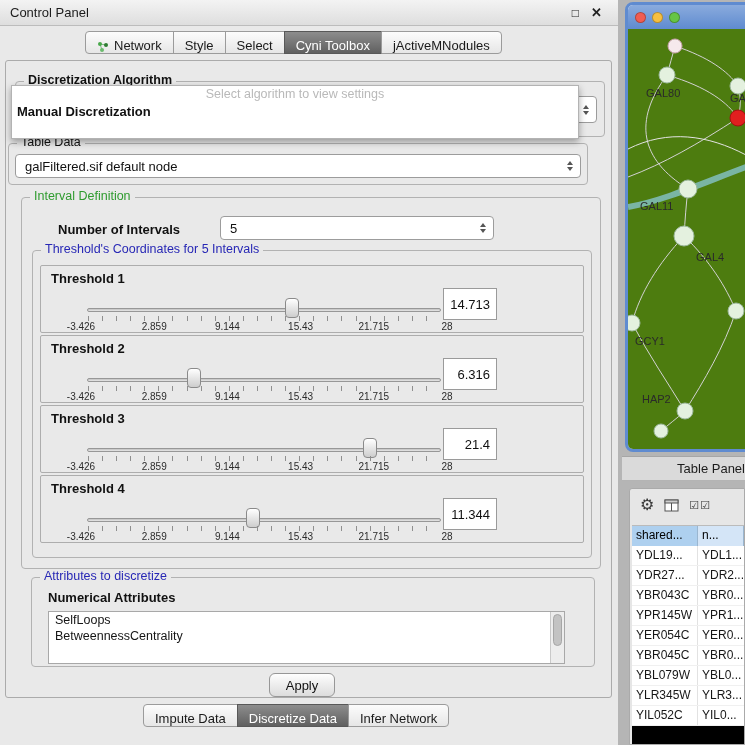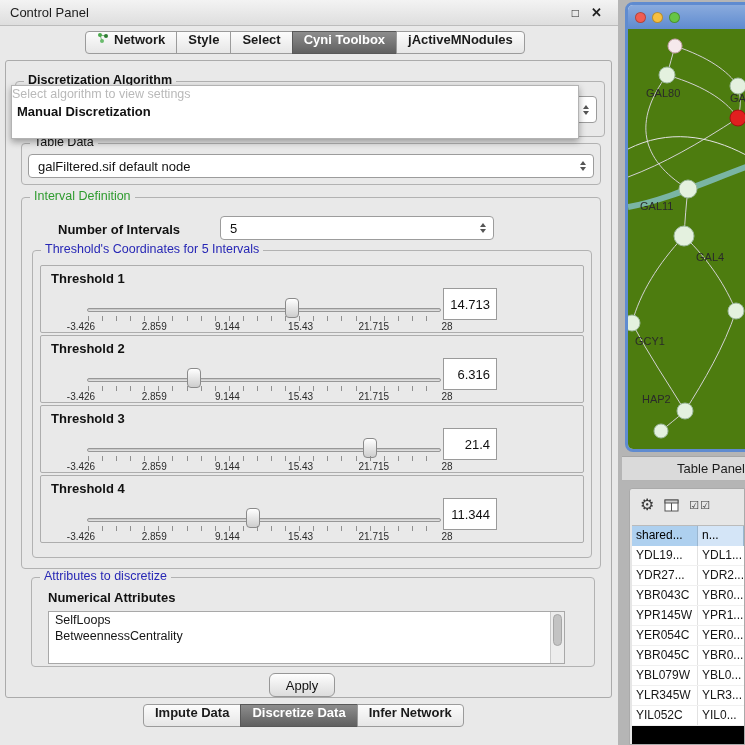--- a/index.html
+++ b/index.html
@@ -11,23 +11,23 @@
   .cp-titlebar { position:absolute; left:0; top:0; width:100%; height:26px;
     background:linear-gradient(#f3f3f3,#dedede); border-bottom:1px solid #bcbcbc;
     display:flex; align-items:center; padding:0 10px; }
   .cp-title { font-size:13px; color:#1c1c1c; }
   .cp-win-icons { margin-left:auto; display:flex; gap:12px; align-items:center; margin-right:6px; }
   .cp-win-icons span { font-size:12px; color:#222; cursor:default; }
   .cp-win-icons .close { font-weight:bold; font-size:13px; }
 
   .top-tabs { position:absolute; left:85px; top:31px; display:flex; }
   .bottom-tabs { position:absolute; left:143px; top:704px; display:flex; }
-  .tab { display:flex; align-items:flex-start; gap:5px; padding:0 11px; height:23px;
+  .tab { display:flex; align-items:flex-end; gap:5px; padding:0 11px; height:23px;
     background:linear-gradient(#fcfcfc,#e6e6e6); border:1px solid #9b9b9b; margin-left:-1px;
-    font-size:13px; color:#1a1a1a; white-space:nowrap;font-weight:bold; }
+    font-size:13px; color:#1a1a1a; white-space:nowrap; }
   .tab.first { border-radius:4px 0 0 4px; margin-left:0; }
   .tab.last { border-radius:0 4px 4px 0; }
   .tab.selected { background:linear-gradient(#8d8d8d,#606060); color:#fff; border-color:#585858; }
 
   .cp-content { position:absolute; left:5px; top:60px; width:607px; height:638px;
     border:1px solid #ababab; border-radius:3px; background:#e9e9e9; }
 
   .group { position:absolute; border:1px solid #b2b2b2; border-radius:4px; }
   .legend { position:absolute; top:-9px; left:8px; background:#e9e9e9; padding:0 4px;
     font-size:12.5px; color:#111; white-space:nowrap; }
@@ -39,21 +39,21 @@
   .spinner { position:absolute; right:7px; top:50%; transform:translateY(-50%);
     display:flex; flex-direction:column; gap:2px; }
   .arr-up { width:0; height:0; border-left:3.5px solid transparent; border-right:3.5px solid transparent;
     border-bottom:4px solid #555; }
   .arr-down { width:0; height:0; border-left:3.5px solid transparent; border-right:3.5px solid transparent;
     border-top:4px solid #555; }
 
   
   .algo-popup { position:absolute; left:10px; top:84px; width:568px; height:54px; background:#fff;
     border:1px solid #b3b3b3; box-shadow:0 3px 7px rgba(0,0,0,.35); z-index:40; }
-  .popup-hint { color:#b9b9b9; font-size:12.5px; height:17px; line-height:17px; }
+  .popup-hint { text-align:center; color:#b9b9b9; font-size:12.5px; height:17px; line-height:17px; }
   .popup-opt { font-size:13px; line-height:17px; padding:0 5px; color:#111; }
   .popup-opt.bold { font-weight:bold; }
 
   
   .threshold-panel { position:relative; width:544px; height:68px; border:1px solid #adadad;
     border-radius:2px; margin-bottom:2px; background:#e9e9e9; }
   .t-label { position:absolute; left:10px; top:5px; font-size:13px; font-weight:bold; color:#111; }
   .slider-groove { position:absolute; left:46px; top:42px; width:354px; height:4px;
     background:linear-gradient(#c0c0c0,#e8e8e8); border:1px solid #979797; border-radius:2px; }
   .slider-range { position:absolute; left:40px; top:0; width:366px; height:100%; }
@@ -160,21 +160,21 @@
             <span class="arr-down"></span>
           </span>
         </div>
       </div>
 
       <div class="algo-popup" style="left:5px; top:24px;">
         <div class="popup-hint">Select algorithm to view settings</div>
         <div class="popup-opt bold">Manual Discretization</div>
       </div>
 
-      <div class="group" style="left:15px; top:82px; width:580px; height:42px;">
+      <div class="group" style="left:2px; top:82px; width:580px; height:42px;">
         <span class="legend">Table Data</span>
         <div class="combo" style="left:6px; top:10px; width:566px; height:24px;">
           <span>galFiltered.sif default node</span>
           <span class="spinner">
             <span class="arr-up"></span>
             <span class="arr-down"></span>
           </span>
         </div>
       </div>
 

